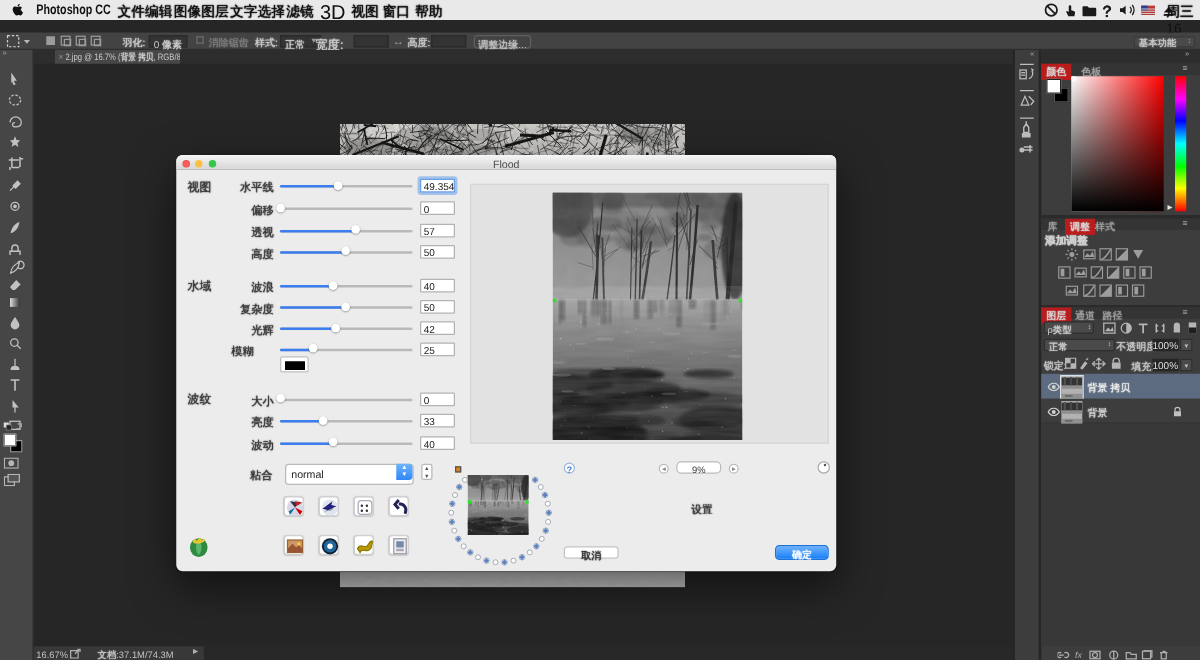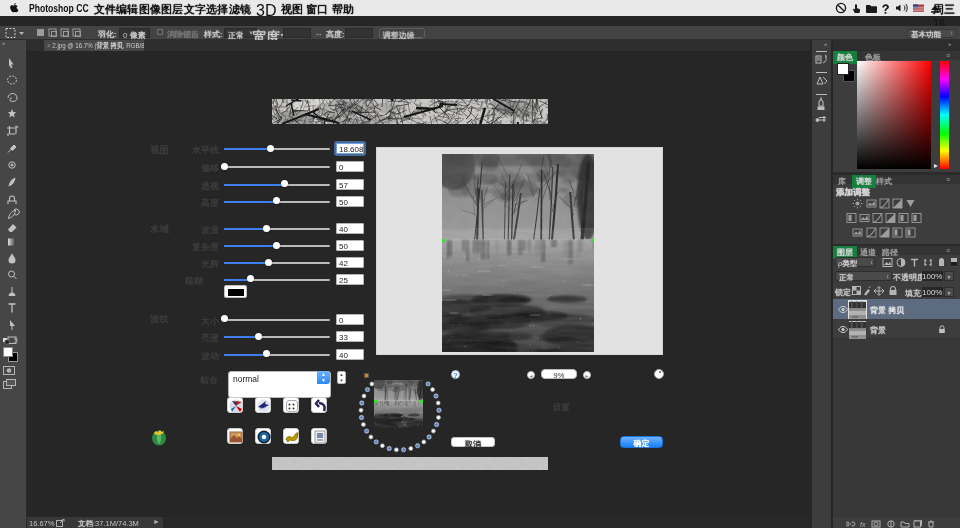--- a/index.html
+++ b/index.html
@@ -9,21 +9,21 @@
 .dlabel{position:absolute;font-size:9px;color:#3c3c3c;text-align:right}
 .track{position:absolute;height:2px;background:#b9b9b9;border-radius:1px}
 .trackb{position:absolute;height:2px;background:#3c7ef0;border-radius:1px}
 .knob{position:absolute;width:7px;height:7px;background:#fff;border-radius:50%;
  box-shadow:0 0.5px 1.5px rgba(0,0,0,.45)}
 .vbox{position:absolute;width:28px;height:11px;background:#fff;border:1px solid #b3b3b3;
  border-radius:1px;font-size:8px;color:#222;padding:1px 0 0 2px;line-height:9px}
 .vbox.focus{border:1px solid #6ca1e8;box-shadow:0 0 0 2px rgba(103,160,235,.55)}
 .seclabel{position:absolute;font-size:9.5px;color:#3c3c3c}
 .ptab{position:absolute;font-size:9px;color:#9e9e9e;padding:1.5px 5px}
-.ptab.on{background:#15803d;color:#d8d8d8}
+.ptab.on{background:#b91c1c;color:#d8d8d8}
 .pmenu{position:absolute;right:4px;top:2px;color:#9e9e9e;font-size:7px;letter-spacing:1px}
 </style></head><body>
 <div id="s">
     <div class="abs" style="left:27px;top:51px;width:783px;height:477px;background:#262626"></div>
     <div class="abs" style="left:272px;top:99px;width:276px;height:25px;overflow:hidden">
       <svg width="276" height="25" viewBox="0 0 276 25" style="position:absolute;left:0;top:0">
         <rect width="276" height="25" fill="#d4d2cf"></rect>
         <filter id="brn">
           <feTurbulence type="fractalNoise" baseFrequency="0.25 0.25" numOctaves="2" seed="5"></feTurbulence>
           <feColorMatrix type="matrix" values="0 0 0 0 0.1  0 0 0 0 0.1  0 0 0 0 0.1  0.7 0 0 0 0"></feColorMatrix>
@@ -663,21 +663,21 @@
     <svg class="abs" style="left:72px;top:28px" width="10" height="10" viewBox="0 0 10 10">
       <rect x="1" y="1" width="7" height="7" fill="none" stroke="#9b9b9b"></rect>
       <rect x="3.5" y="3.5" width="5" height="5" fill="none" stroke="#9b9b9b"></rect>
     </svg>
     <div class="abs" style="left:98px;top:29px;font-size:8px;color:#c9c9c9"><c>羽化:</c></div>
     <div class="abs" style="left:119px;top:28px;width:31px;height:10px;background:#333;border:1px solid #2a2a2a;font-size:8px;color:#c9c9c9;padding:0.5px 0 0 3px">0 <c>像素</c></div>
     <div class="abs" style="left:157px;top:29px;width:6px;height:6px;border:1px solid #6e6e6e"></div>
     <div class="abs" style="left:167px;top:29px;font-size:8px;color:#787878"><c>消除锯齿</c></div>
     <div class="abs" style="left:204px;top:29px;font-size:8px;color:#c9c9c9"><c>样式:</c></div>
     <div class="abs" style="left:224px;top:28px;width:33px;height:10px;background:#333;border:1px solid #2a2a2a;font-size:8px;color:#c9c9c9;padding:0.5px 0 0 3px"><c>正常</c><span style="float:right;margin-right:2px;font-size:6px;color:#999">▼</span></div>
-    <div class="abs" style="left:252px;top:29px;font-size:14px;color:#c9c9c9"><c>宽度:</c></div>
+    <div class="abs" style="left:252px;top:29px;font-size:10px;color:#c9c9c9"><c>宽度:</c></div>
     <div class="abs" style="left:283px;top:28px;width:28px;height:10px;background:#333;border:1px solid #2a2a2a"></div>
     <div class="abs" style="left:314px;top:28px;font-size:9px;color:#9a9a9a">↔</div>
     <div class="abs" style="left:326px;top:29px;font-size:8px;color:#c9c9c9"><c>高度:</c></div>
     <div class="abs" style="left:345px;top:28px;width:28px;height:10px;background:#333;border:1px solid #2a2a2a"></div>
     <div class="abs" style="left:379px;top:27.5px;width:46px;height:11px;border:1px solid #5e5e5e;border-radius:3px;font-size:8px;color:#bdbdbd;text-align:center;padding-top:1px"><c>调整边缘</c>...</div>
     <div class="abs" style="left:907px;top:29px;width:49px;height:9px;background:#4a4a4a;border:1px solid #393939;font-size:7.5px;color:#c9c9c9;padding:0 0 0 3px"><c>基本功能</c><span style="float:right;margin-right:2px;font-size:6px;color:#999">↕</span></div>
     <div class="abs" style="left:27px;top:40px;width:783px;height:11px;background:#2d2d2d"></div>
     <div class="abs" style="left:44px;top:40px;width:100px;height:11px;background:#474747;font-size:7.5px;color:#c9c9c9;padding:1px 0 0 3px;white-space:nowrap;overflow:hidden"><span style="display:inline-block;transform:scaleX(0.82);transform-origin:0 50%"><span style="color:#999">×</span> 2.jpg @ 16.7% (<c>背景 拷贝</c>, RGB/8) *</span></div>
     <div class="abs" style="left:0;top:40px;width:27px;height:488px;background:#464646;border-right:1px solid #2a2a2a"></div>
     <div class="abs" style="left:2px;top:40px;font-size:6px;color:#a5a5a5;letter-spacing:0.5px">»</div>
@@ -974,29 +974,36 @@
 <rect x="26" y="1" width="8" height="6"></rect>
         <circle cx="30" cy="4" r="2"></circle>
 <circle cx="45" cy="4" r="3.2"></circle>
         <path d="M45 0.8v6.4"></path>
 <path d="M55 2h3l1 1.5h4V7h-8z"></path>
 <rect x="68" y="1" width="6.5" height="6"></rect>
         <path d="M69.5 1V0h6v5.5h-1"></path>
 <path d="M82 2h6M83 2v5h4V2M84.5 2V1h1.5v1"></path>
 </g>
     </svg>
+    <div class="abs" style="left:141px;top:124px;width:528px;height:333px;background:#ececec;border-radius:5px;box-shadow:0 12px 34px rgba(0,0,0,0.55),0 0 1px rgba(0,0,0,0.4)">
+<div style="position:absolute;left:0;top:0;width:100%;height:11.5px;background:linear-gradient(#f6f6f6,#d7d7d7);border-bottom:1px solid #bdbdbd;border-radius:5px 5px 0 0"></div>
+<div style="position:absolute;left:4.5px;top:3.5px;width:6px;height:6px;border-radius:50%;background:#fc5b57;box-shadow:inset 0 0 1px rgba(0,0,0,.3)"></div>
+<div style="position:absolute;left:15px;top:3.5px;width:6px;height:6px;border-radius:50%;background:#fdbe41"></div>
+<div style="position:absolute;left:25.5px;top:3.5px;width:6px;height:6px;border-radius:50%;background:#34c84a"></div>
+<div style="position:absolute;left:0;top:2px;width:100%;text-align:center;font-size:8.5px;color:#4a4a4a">Flood</div>
+</div>
     <div class="abs" style="left:141px;top:124px;width:528px;height:333px;border-radius:5px;overflow:hidden;font-family:'Liberation Sans',sans-serif">
       <div class="seclabel" style="left:9px;top:20px"><c>视图</c></div>
       <div class="seclabel" style="left:9px;top:99px"><c>水域</c></div>
       <div class="seclabel" style="left:9px;top:189px"><c>波纹</c></div>
       <div class="dlabel" style="left:18px;width:60px;top:20px"><c>水平线</c></div>
       <div class="track" style="left:83px;top:24px;width:106px"></div>
       <div class="trackb" style="left:83px;top:24px;width:47px"></div>
       <div class="knob" style="left:126px;top:20.5px"></div>
-      <div class="vbox focus" style="left:195px;top:19px">18.608</div>
+      <div class="vbox focus" style="left:195px;top:19px">49.354</div>
       <div class="dlabel" style="left:18px;width:60px;top:38px"><c>偏移</c></div>
       <div class="track" style="left:83px;top:42px;width:106px"></div>
       <div class="trackb" style="left:83px;top:42px;width:0px"></div>
       <div class="knob" style="left:80px;top:38.5px"></div>
       <div class="vbox" style="left:195px;top:37px">0</div>
       <div class="dlabel" style="left:18px;width:60px;top:55.5px"><c>透视</c></div>
       <div class="track" style="left:83px;top:59.5px;width:106px"></div>
       <div class="trackb" style="left:83px;top:59.5px;width:60px"></div>
       <div class="knob" style="left:140px;top:56.0px"></div>
       <div class="vbox" style="left:195px;top:54.5px">57</div>
@@ -1037,21 +1044,21 @@
       <div class="vbox" style="left:195px;top:207px">33</div>
       <div class="dlabel" style="left:18px;width:60px;top:225.5px"><c>波动</c></div>
       <div class="track" style="left:83px;top:229.5px;width:106px"></div>
       <div class="trackb" style="left:83px;top:229.5px;width:42px"></div>
       <div class="knob" style="left:122px;top:226.0px"></div>
       <div class="vbox" style="left:195px;top:224.5px">40</div>
       <div style="position:absolute;left:83px;top:161px;width:23px;height:13px;background:#fff;border:1px solid #c0c0c0;border-radius:2px">
         <div style="position:absolute;left:3px;top:2.5px;width:16px;height:7px;background:#000"></div>
       </div>
       <div class="dlabel" style="left:42px;width:35px;top:250px"><c>粘合</c></div>
-      <div style="position:absolute;left:87px;top:247px;width:103px;height:27px;background:#fff;border:1px solid #b9b9b9;border-radius:3px;font-size:8.5px;color:#222;padding:2px 0 0 4px">normal
+      <div style="position:absolute;left:87px;top:247px;width:103px;height:17px;background:#fff;border:1px solid #b9b9b9;border-radius:3px;font-size:8.5px;color:#222;padding:2px 0 0 4px">normal
 <div style="position:absolute;right:0;top:-1px;width:13px;height:13px;background:linear-gradient(#6db3fc,#2f87f7);border-radius:0 3px 3px 0;color:#fff;font-size:5px;text-align:center;line-height:6px">▲<br>▼</div></div>
       <div style="position:absolute;left:196px;top:247px;width:9px;height:13px;background:#fff;border:1px solid #b9b9b9;border-radius:2px;font-size:4.5px;color:#555;text-align:center;line-height:6px">▲<br>▼</div>
       <div style="position:absolute;left:86px;top:273px;width:16px;height:16px;background:#fff;border:1px solid #d0d0d0;border-radius:3px;box-shadow:0 0.5px 1px rgba(0,0,0,.15)"><svg width="16" height="16" viewBox="0 0 16 16">
           <circle cx="8" cy="8" r="6.5" fill="#d8d8e8"></circle>
           <path d="M8 8L4 3l7 1z" fill="#334"></path>
           <path d="M8 8l6 3-2 3z" fill="#c00"></path>
           <path d="M8 8L3 11l1 3z" fill="#179"></path>
           <path d="M9 7l5-3-6-1z" fill="#b22"></path>
         </svg></div>
       <div style="position:absolute;left:114px;top:273px;width:16px;height:16px;background:#fff;border:1px solid #d0d0d0;border-radius:3px;box-shadow:0 0.5px 1px rgba(0,0,0,.15)"><svg width="16" height="16" viewBox="0 0 16 16">

